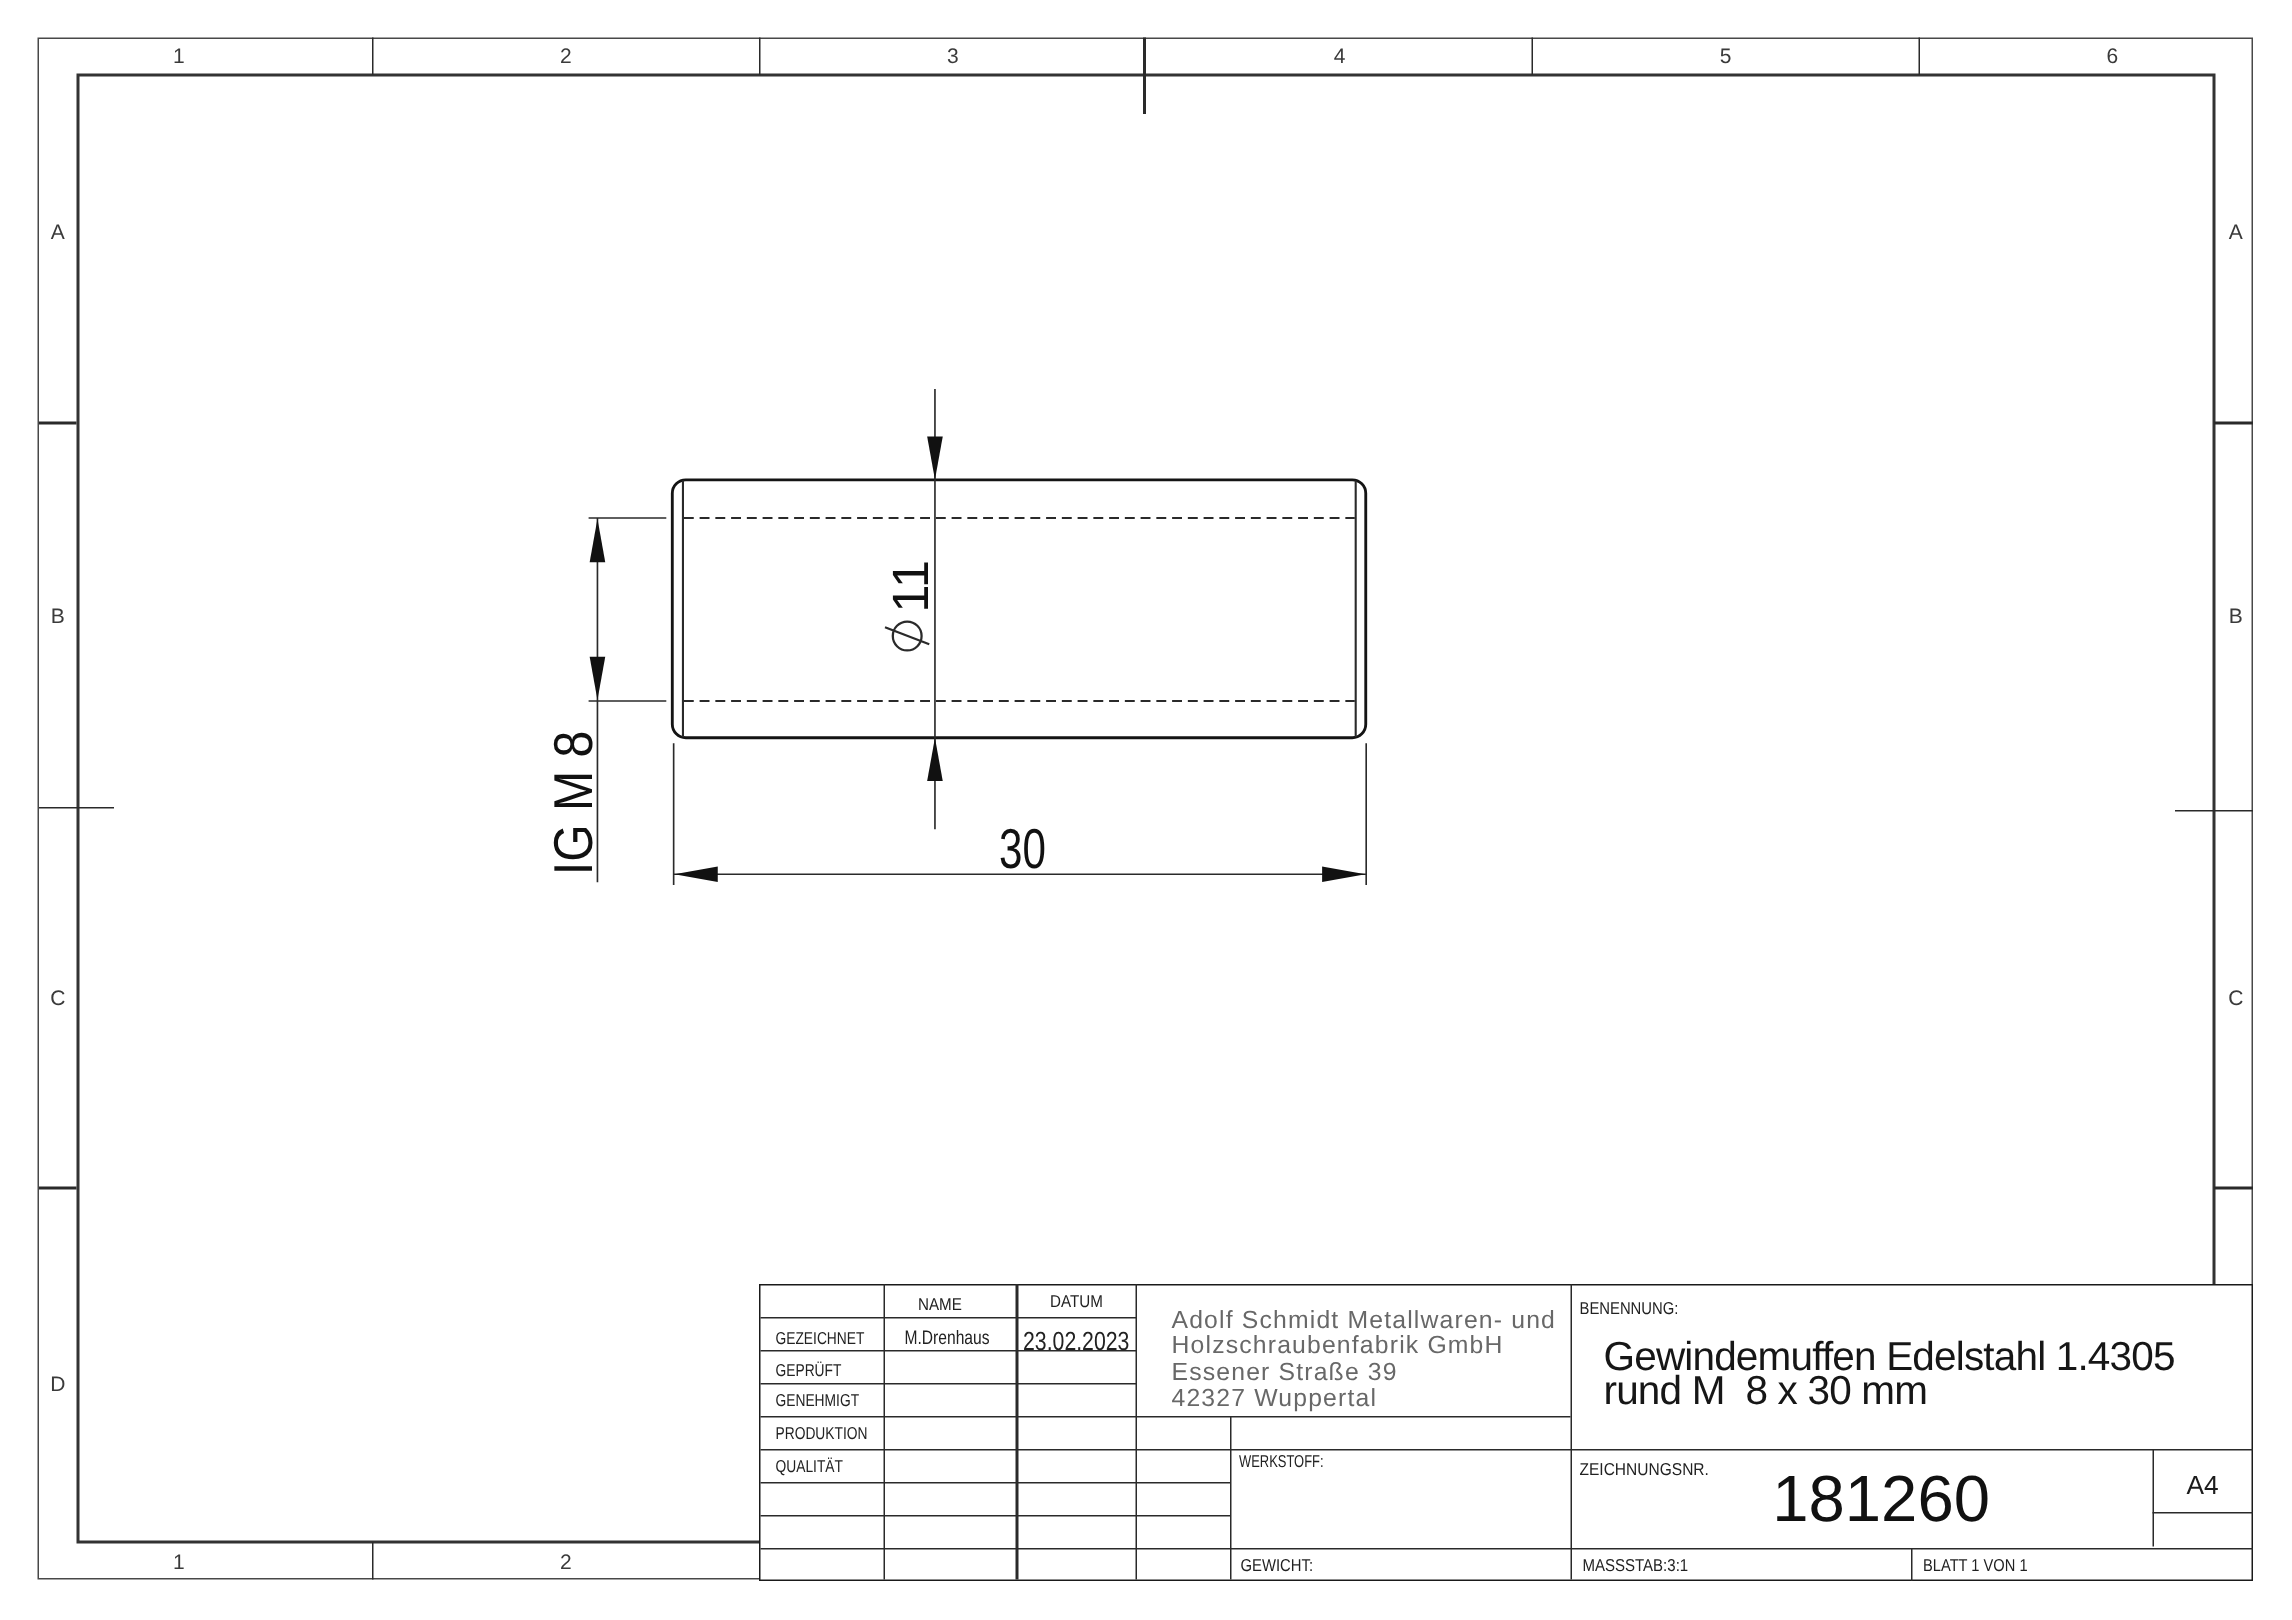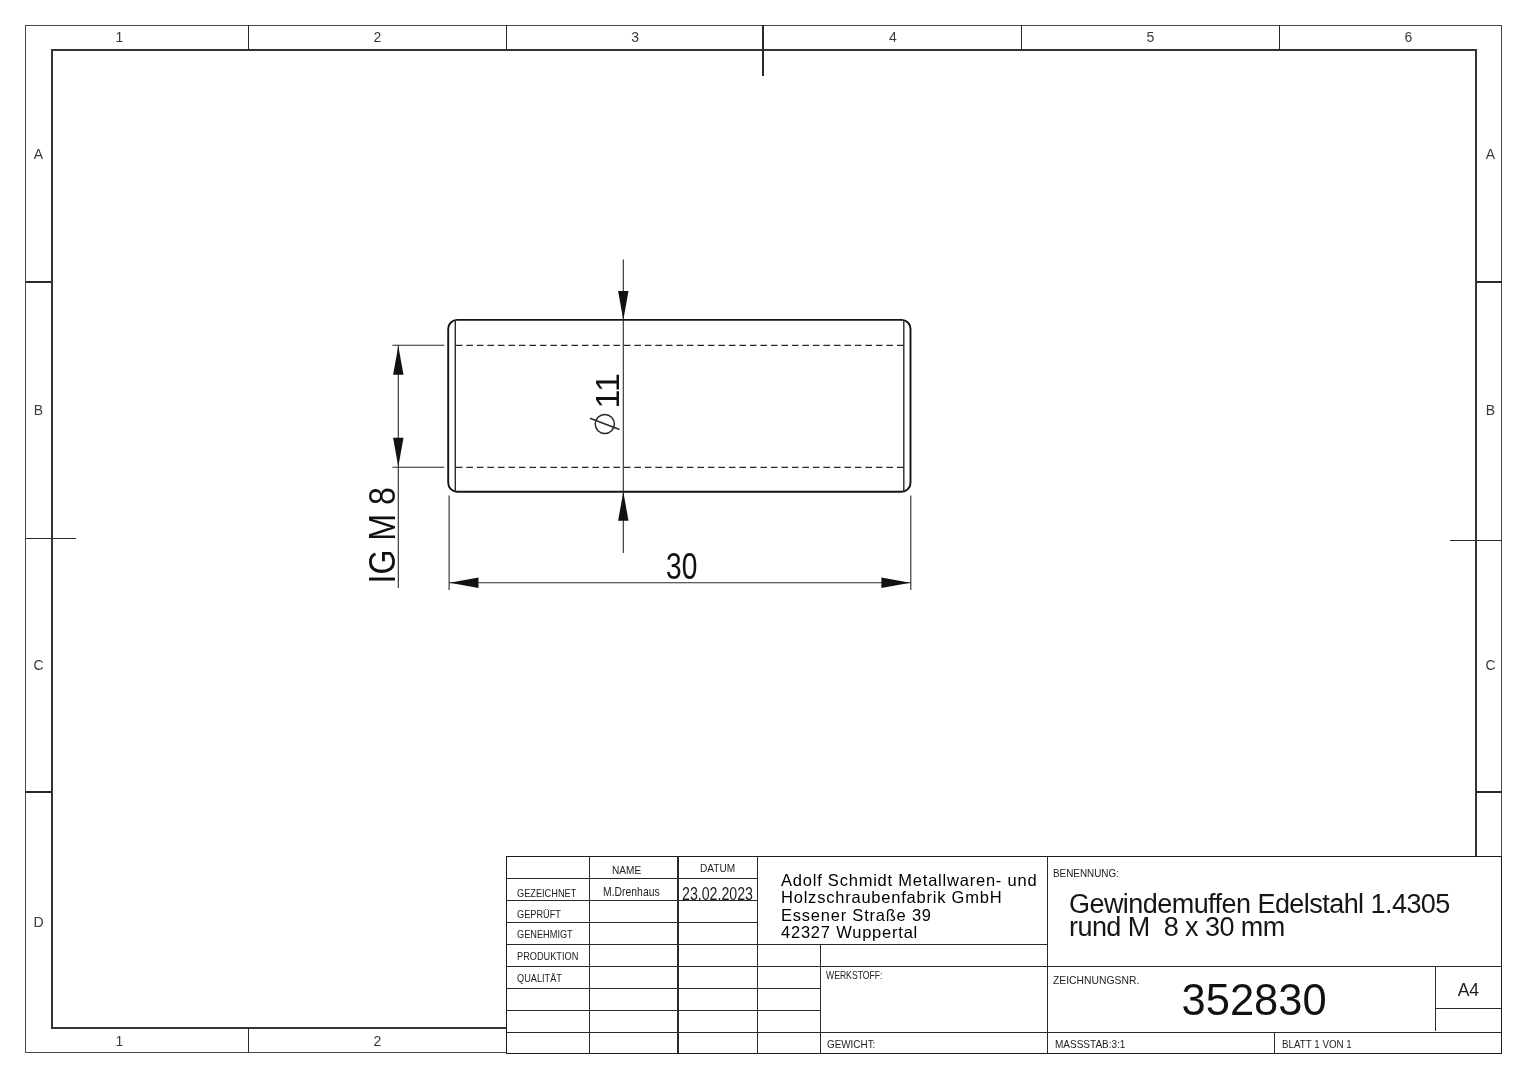--- a/index.html
+++ b/index.html
@@ -150,31 +150,31 @@
 <div class="tb" style="left:682px;top:883.8px;font-size:17.5px;transform:scaleX(0.81);">23.02.2023</div>
 
 <div class="tb" style="left:516.6px;top:908.2px;">GEPRÜFT</div>
 
 <div class="tb" style="left:516.6px;top:928.2px;">GENEHMIGT</div>
 
 <div class="tb" style="left:516.6px;top:950.2px;">PRODUKTION</div>
 
 <div class="tb" style="left:516.6px;top:971.7px;">QUALITÄT</div>
 
-<div class="abs" style="left:781px;top:871.5px;font-size:16.5px;line-height:17.6px;color:#000000;letter-spacing:0.78px;">Adolf Schmidt Metallwaren- und<br>Holzschraubenfabrik GmbH<br>Essener Straße 39<br>42327 Wuppertal</div>
+<div class="abs" style="left:781px;top:871.5px;font-size:16.5px;line-height:17.6px;color:#ef4444;letter-spacing:0.78px;">Adolf Schmidt Metallwaren- und<br>Holzschraubenfabrik GmbH<br>Essener Straße 39<br>42327 Wuppertal</div>
 
 <div class="tb" style="left:1052.5px;top:866.6px;transform:scaleX(0.86);">BENENNUNG:</div>
 
 <div class="abs" style="left:1069px;top:893.3px;font-size:27px;line-height:23px;color:#161616;letter-spacing:-0.55px;">Gewindemuffen Edelstahl 1.4305<br>rund M&nbsp;&nbsp;8 x 30 mm</div>
 
 <div class="tb" style="left:826.4px;top:969.4px;transform:scaleX(0.75);">WERKSTOFF:</div>
 
 <div class="tb" style="left:826.5px;top:1037.7px;transform:scaleX(0.86);">GEWICHT:</div>
 
 <div class="tb" style="left:1052.5px;top:974.1px;transform:scaleX(0.9);">ZEICHNUNGSNR.</div>
 
-<div class="abs" style="left:1181.5px;top:975.6px;font-size:43.5px;color:#111;">352830</div>
+<div class="abs" style="left:1181.5px;top:975.6px;font-size:43.5px;color:#111;">181260</div>
 
 <div class="abs" style="left:1434.5px;top:979.8px;width:67.8px;text-align:center;font-size:17.5px;color:#1c1c1c;">A4</div>
 
 <div class="tb" style="left:1055.3px;top:1037.6px;transform:scaleX(0.87);">MASSSTAB:3:1</div>
 
 <div class="tb" style="left:1282.3px;top:1037.6px;transform:scaleX(0.85);">BLATT 1 VON 1</div>
 
 </body></html>

